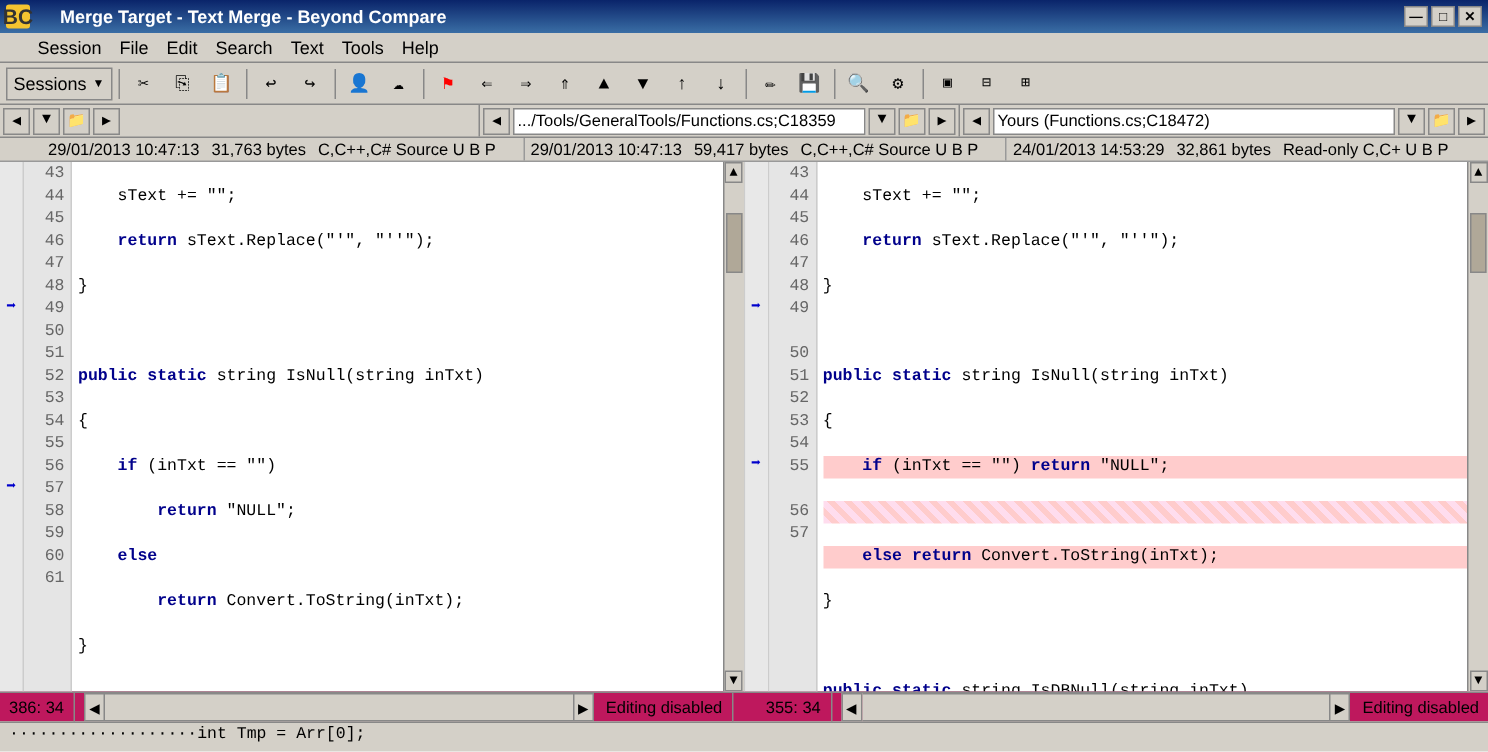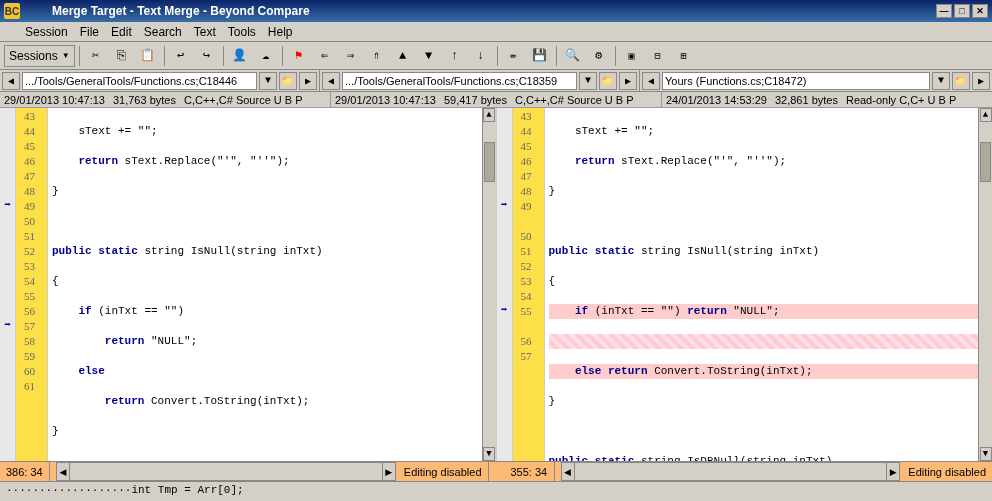--- a/index.html
+++ b/index.html
@@ -21,27 +21,27 @@
       align-items: center;
       padding: 0 4px;
       font-family: 'Segoe UI', Tahoma, sans-serif;
       font-size: 12px;
       font-weight: bold;
       user-select: none;
     }
     .title-bar-icon {
       width: 16px;
       height: 16px;
-      margin-right: 16px;
+      margin-right: 4px;
       background: #f4c430;
       border-radius: 2px;
       display: inline-flex;
       align-items: center;
       justify-content: center;
-      font-size: 10px;
+      font-size: 14px;
       font-weight: bold;
       color: #333;
     }
     .title-bar-text {
       flex: 1;
       padding-left: 16px;
     }
     .title-bar-buttons {
       display: flex;
       gap: 2px;
@@ -163,20 +163,21 @@
     }
 
     
     .status-bars {
       display: flex;
       height: 16px;
       background: #d4d0c8;
       border-bottom: 1px solid #999;
       font-family: 'Segoe UI', Tahoma, sans-serif;
       font-size: 11px;
+      padding-left: 28px;
     }
     .status-bar-section {
       flex: 1;
       border-right: 1px solid #999;
       padding: 1px 4px;
       display: flex;
       align-items: center;
       gap: 8px;
       overflow: hidden;
     }
@@ -204,27 +205,27 @@
 
     .editor-scroll {
       flex: 1;
       overflow: hidden;
       position: relative;
       display: flex;
     }
 
     .line-numbers {
       width: 32px;
-      background: #fde047;
+      background: #e5e5e5;
       border-right: 1px solid #ccc;
-      text-align: center;
+      text-align: right;
       padding-right: 4px;
       color: #666;
       font-size: 11px;
-      font-family: Liberation Serif, serif;
+      font-family: Liberation Mono, monospace;
       line-height: 15px;
       padding-top: 1px;
       flex-shrink: 0;
     }
     .line-number {
       height: 15px;
     }
 
     .code-content {
       flex: 1;
@@ -288,21 +289,21 @@
       background: #b0a898;
       border: 1px solid #888;
       height: 40px;
       margin: 20px 1px 0 1px;
     }
 
     
     .bottom-status {
       display: flex;
       height: 20px;
-      background: #fdba74;
+      background: #be185d;
       border-top: 1px solid #888;
       font-family: 'Segoe UI', Tahoma, sans-serif;
       font-size: 11px;
       align-items: center;
       text-align: center;
     }
     .bottom-status-section {
       flex: 1;
       border-right: 1px solid #888;
       padding: 0 6px;
@@ -396,21 +397,20 @@
   <div class="tb-btn">⚙</div>
   <div class="tb-separator"></div>
   <div class="tb-btn" style="font-size:10px;">▣</div>
   <div class="tb-btn" style="font-size:10px;">⊟</div>
   <div class="tb-btn" style="font-size:10px;">⊞</div>
 </div>
 
 <div class="file-bars">
   <div class="file-bar" style="max-width:320px;">
     <div class="file-bar-btn">◀</div>
-    <input class="file-path-input" readonly="" value=".../Tools/GeneralTools/Functions.cs;C18446" style="">
     <div class="file-bar-btn">▼</div>
     <div class="file-bar-btn">📁</div>
     <div class="file-bar-btn">▶</div>
   </div>
   <div class="file-bar" style="max-width:320px;">
     <div class="file-bar-btn">◀</div>
     <input class="file-path-input" readonly="" value=".../Tools/GeneralTools/Functions.cs;C18359" style="">
     <div class="file-bar-btn">▼</div>
     <div class="file-bar-btn">📁</div>
     <div class="file-bar-btn">▶</div>

